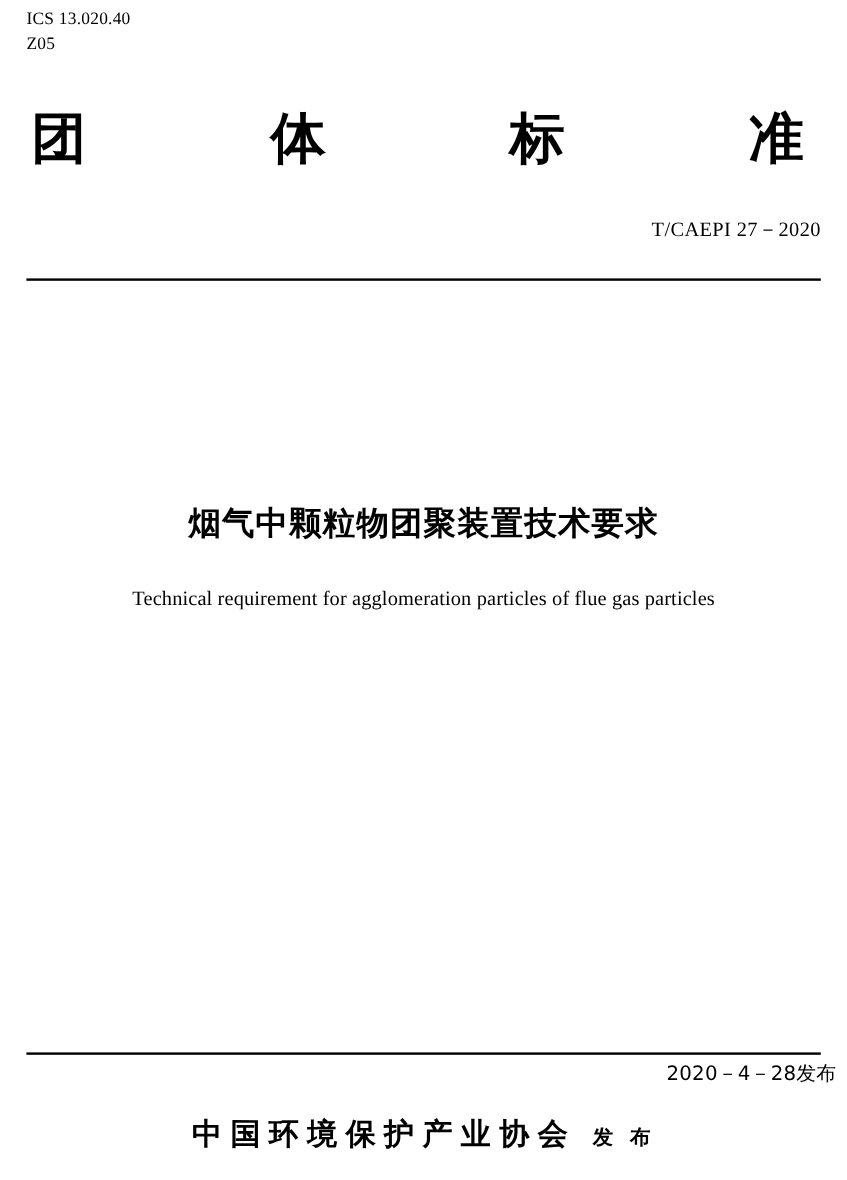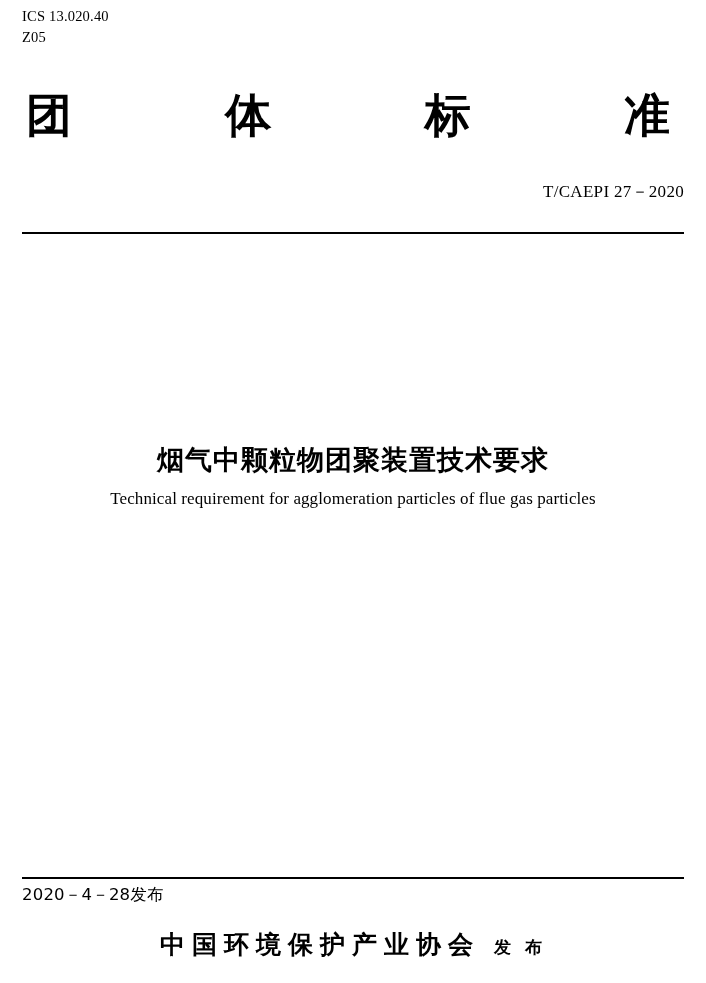--- a/index.html
+++ b/index.html
@@ -76,21 +76,20 @@
     position: absolute;
     left: 0;
     top: 418px;
     width: 706px;
     text-align: center;
     font-family: "DejaVu Sans", sans-serif;
     font-weight: bold;
     font-size: 27px;
     letter-spacing: 1px;
     white-space: nowrap;
-    margin-top: 24px;
   }
 
   
   .doc-title-en {
     position: absolute;
     left: 0;
     top: 489px;
     width: 706px;
     text-align: center;
     font-family: "Liberation Serif", serif;
@@ -105,25 +104,25 @@
     left: 22px;
     top: 877px;
     width: 662px;
     height: 2px;
     background: #000;
   }
 
   
   .date-row {
     position: absolute;
-    left: 22px;
+    left: 35px;
     top: 884px;
     width: 662px;
     display: flex;
-    justify-content: flex-start;
+    justify-content: flex-end;
     font-family: "DejaVu Sans", sans-serif;
     font-size: 16.5px;
     letter-spacing: 0.2px;
   }
   .date-row span { white-space: nowrap; }
 
   
   .publisher {
     position: absolute;
     left: 0;

